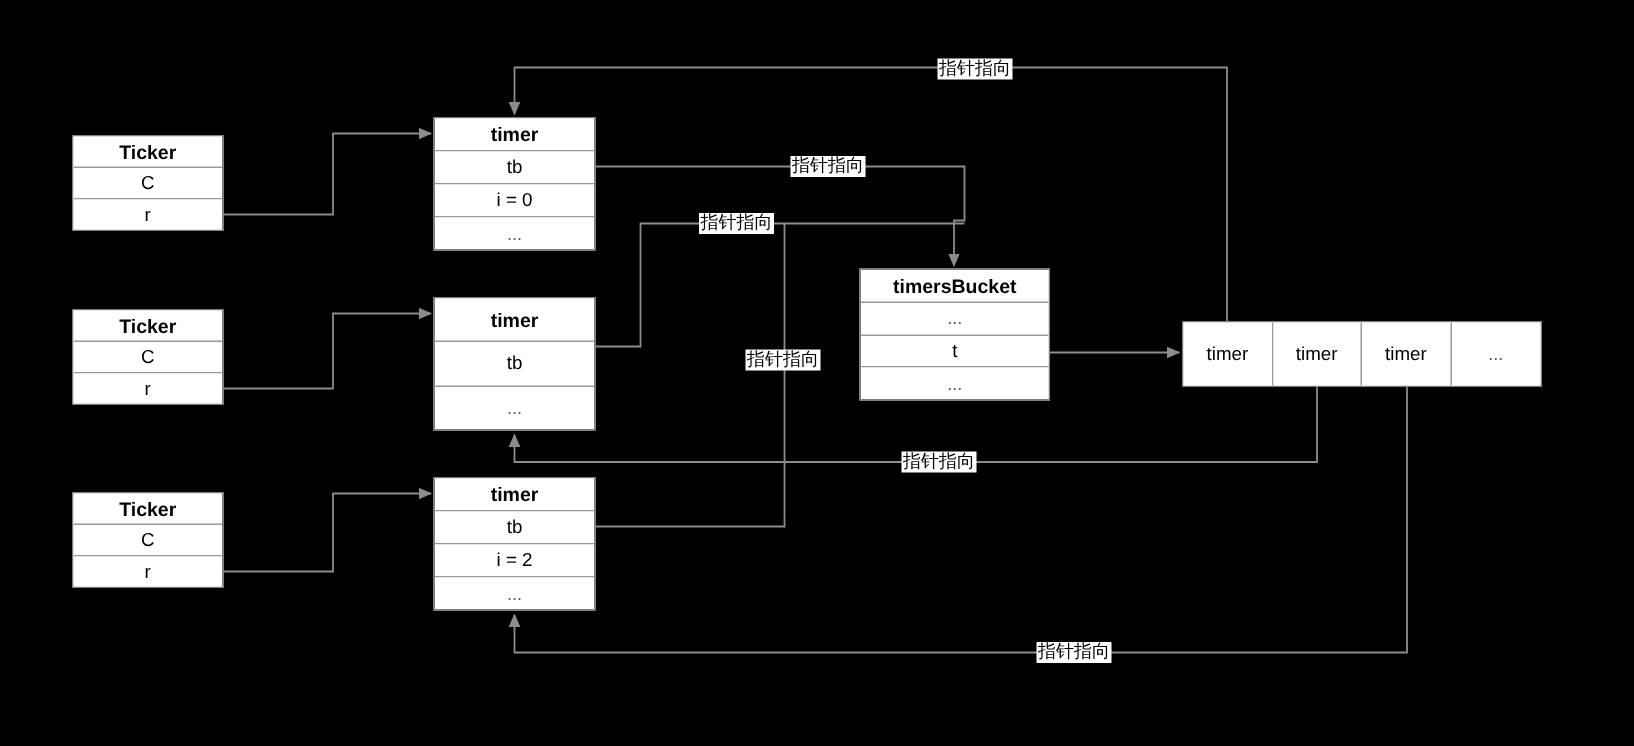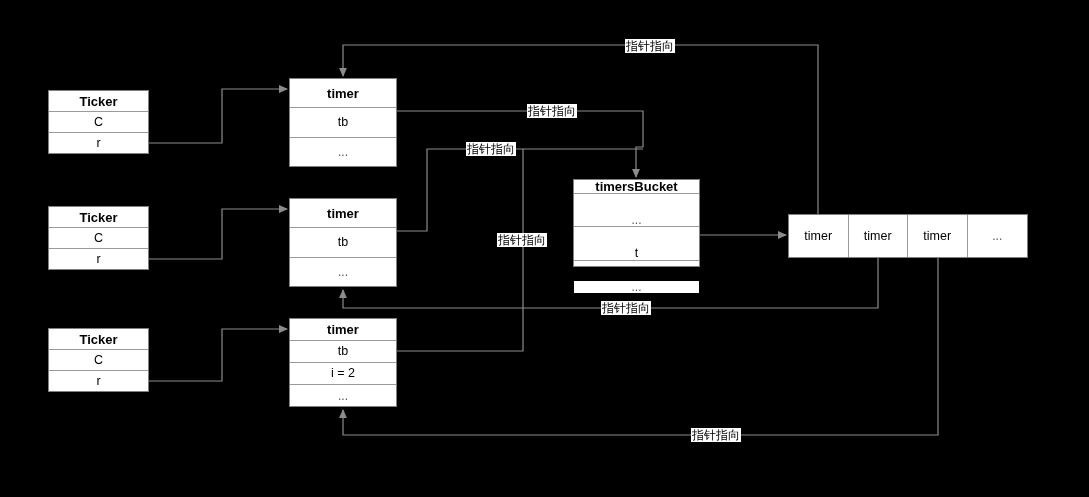--- a/index.html
+++ b/index.html
@@ -77,21 +77,21 @@
   
   .wirelabel {
     position: absolute;
     background: #ffffff;
     color: #000000;
     font-size: 12px;
     line-height: 14px;
     padding: 0 1px;
     white-space: nowrap;
     transform: translate(-50%, -50%);
-    font-family: Liberation Serif, serif;
+    font-family: Liberation Mono, monospace;
   }
 </style>
 </head>
 <body>
 
 <div id="canvas">
 
   <svg class="wires" viewBox="0 0 1089 497" xmlns="http://www.w3.org/2000/svg">
     <defs>
       <marker id="ah" markerWidth="9" markerHeight="9" refX="8" refY="4.5" orient="auto" markerUnits="userSpaceOnUse">
@@ -135,37 +135,38 @@
 
   <div class="struct" style="left:48px; top:328px; width:101px; height:64px;">
     <div class="row head">Ticker</div>
     <div class="row">C</div>
     <div class="row">r</div>
   </div>
 
   <div class="struct" style="left:289px; top:78px; width:108px; height:89px;">
     <div class="row head">timer</div>
     <div class="row">tb</div>
+    <div class="row">i = 0</div>
     <div class="row ellipsis">...</div>
   </div>
 
   <div class="struct" style="left:289px; top:198px; width:108px; height:89px;">
     <div class="row head">timer</div>
     <div class="row">tb</div>
     <div class="row ellipsis">...</div>
   </div>
 
   <div class="struct" style="left:289px; top:318px; width:108px; height:89px;">
     <div class="row head">timer</div>
     <div class="row">tb</div>
     <div class="row">i = 2</div>
     <div class="row ellipsis">...</div>
   </div>
 
-  <div class="struct" style="left:573px; top:179px; width:127px; height:88px;gap:20px;">
+  <div class="struct" style="left:573px; top:179px; width:127px; height:88px;">
     <div class="row head">timersBucket</div>
     <div class="row ellipsis">...</div>
     <div class="row">t</div>
     <div class="row ellipsis">...</div>
   </div>
 
   <div class="array" style="left:788px; top:214px; width:240px; height:44px;">
     <div class="cell">timer</div>
     <div class="cell">timer</div>
     <div class="cell">timer</div>

